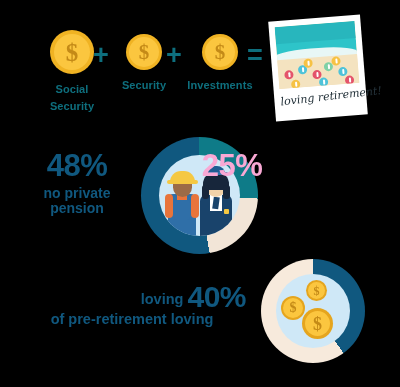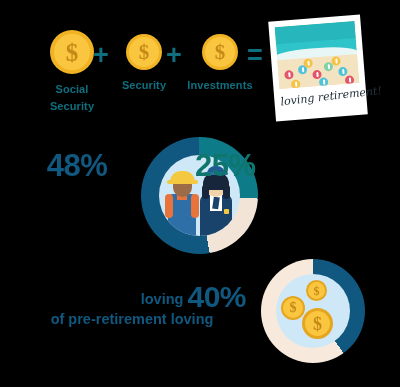--- a/index.html
+++ b/index.html
@@ -137,41 +137,41 @@
     font-style: italic;
     font-size: 11px;
     transform: rotate(-2deg);
     white-space: nowrap;
   }
 
   
   #stats-row {
     position: absolute;
     left: 0; top: 135px;
-    width: 317px; height: 120px; padding-left: 20px;
+    width: 317px; height: 120px;
   }
   .stat {
     position: absolute;
     line-height: 1.06;
   }
   .stat .pct {
     font-size: 31px;
     font-weight: bold;
     letter-spacing: -.5px;
     display: block;
   }
   .stat .cap {
     font-size: 14px;
     font-weight: bold;
     display: block;
     margin-top: 3px;
     white-space: pre-line;
   }
   .stat-left { left: 14px; top: 15px; width: 126px; text-align: center; color: #10587F; }
-  .stat-right { right: 4px; top: 15px; width: 138px; text-align: left; color: #0f766e; }
+  .stat-right { right: 16px; top: 15px; width: 138px; text-align: center; color: #f9a8d4; }
 
   .donut {
     position: absolute;
     border-radius: 50%;
   }
   .donut .hole {
     position: absolute;
     border-radius: 50%;
     background: #CFE8F7;
     overflow: hidden;
@@ -309,20 +309,22 @@
         <div class="umb" style="left:26px; top:34px; background:#F6C244;"></div>
       </div>
       <div class="caption">loving retirement!</div>
     </div>
   </div>
 
   <div id="stats-row">
 
     <div class="stat stat-left">
       <span class="pct">48%</span>
+      <span class="cap">no private
+pension</span>
     </div>
 
     <div class="donut" id="worker-donut">
       <div class="hole">
 
         <div class="fig" style="left:6px; top:14px; width:34px; height:67px;">
           <div style="position:absolute; left:3px; top:25px; width:28px; height:42px; background:#2F6FA8; border-radius:5px 5px 0 0;"></div>
           <div style="position:absolute; left:0px; top:25px; width:8px; height:24px; background:#E8743B; border-radius:4px;"></div>
           <div style="position:absolute; left:26px; top:25px; width:8px; height:24px; background:#E8743B; border-radius:4px;"></div>
           <div style="position:absolute; left:12px; top:24px; width:10px; height:18px; background:#E8743B;"></div>

